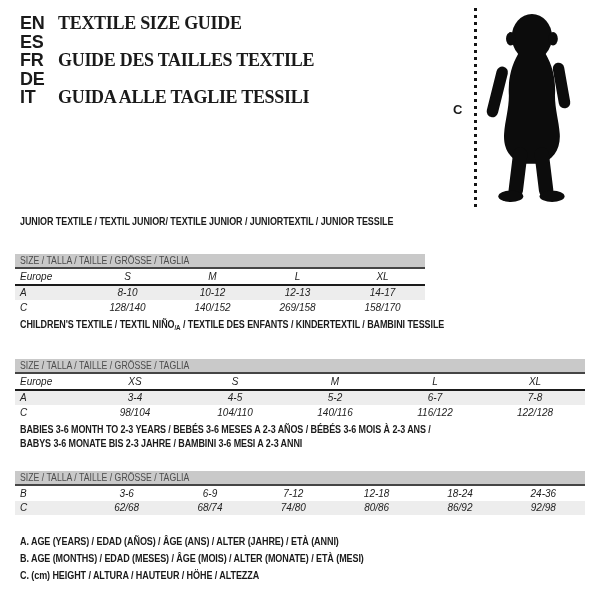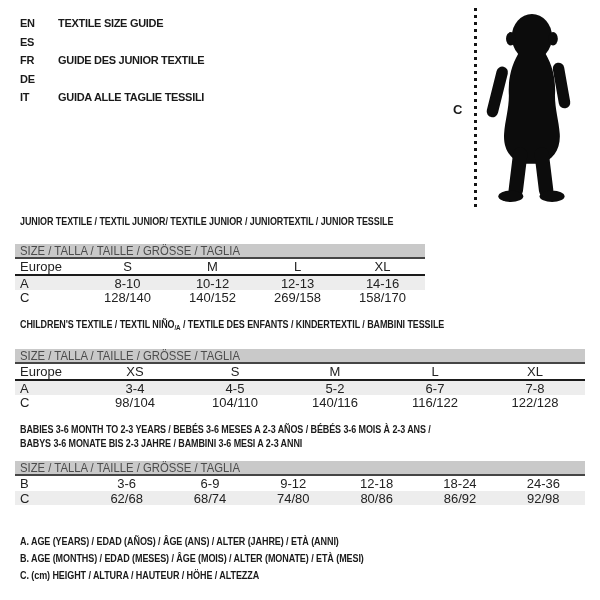--- a/index.html
+++ b/index.html
@@ -2,44 +2,44 @@
 <html><head>
 <meta charset="utf-8">
 <style>
   html,body{margin:0;padding:0;background:#fff;}
   .canvas{
     position:relative;width:600px;height:600px;background:#ffffff;overflow:hidden;
     font-family:"Liberation Sans",sans-serif;color:#1a1a1a;
   }
   
   .lang{position:absolute;left:20px;top:14px;}
-  .lang-row{display:flex;font-weight:bold;font-size:11px;line-height:18.6px;letter-spacing:-0.3px;}
+  .lang-row{display:flex;font-weight:bold;font-size:18px;line-height:18.6px;letter-spacing:-0.3px;}
   .lang-code{width:38px;flex:none;}
-  .lang-label{white-space:nowrap;}
+  .lang-label{white-space:nowrap;font-family:Liberation Serif, serif;}
   
   .dotline{position:absolute;left:474px;top:8px;width:3px;height:199px;
     background:repeating-linear-gradient(to bottom,#141414 0 3.5px,transparent 3.5px 7px);}
   .meas-c{position:absolute;left:453px;top:102px;font-weight:bold;font-size:13px;}
   .baby{position:absolute;left:482px;top:6px;}
   
   .sec-title{position:absolute;white-space:nowrap;font-weight:bold;font-size:11.5px;
     letter-spacing:-0.1px;transform:scaleX(0.78);transform-origin:0 50%;}
   #title1{left:20px;top:215px;}
   #title2{left:20px;top:318px;}
   #title3{left:20px;top:422px;line-height:14.2px;transform-origin:0 0;}
   .subsmall{font-size:8px;vertical-align:-2px;}
   
-  .tbl{position:absolute;font-size:13px;color:#222;}
+  .tbl{position:absolute;font-size:10px;color:#222;margin-top:10px;}
   #tbl0{left:15px;top:244px;width:410px;}
   #tbl1{left:15px;top:349px;width:570px;}
   #tbl2{left:15px;top:461px;width:570px;}
   .size-bar{height:13px;line-height:13px;background:#c9c9c9;color:#4c4c4c;
     border-bottom:2px solid #454545;padding-left:5px;}
   .size-bar .cond{display:inline-block;transform:scaleX(0.87);transform-origin:0 50%;white-space:nowrap;}
-  .row{display:flex;height:14.5px;}
+  .row{display:flex;align-items:center;height:14.5px;font-style:italic;}
   .header-row{border-bottom:2px solid #1b1b1b;}
   .row .lab{width:65px;flex:none;padding-left:5px;text-align:left;}
   .row .val{flex:1;text-align:center;}
   .shaded{background:#ededed;}
   
   .footnotes{position:absolute;left:20px;top:533px;font-weight:bold;font-size:11px;
     line-height:16.8px;letter-spacing:-0.1px;transform:scaleX(0.82);transform-origin:0 0;white-space:nowrap;}
 </style>
 </head>
 <body>
@@ -49,21 +49,21 @@
   <div class="lang">
     <div class="lang-row">
       <span class="lang-code">EN</span>
       <span class="lang-label">TEXTILE SIZE GUIDE</span>
     </div>
     <div class="lang-row">
       <span class="lang-code">ES</span>
     </div>
     <div class="lang-row">
       <span class="lang-code">FR</span>
-      <span class="lang-label">GUIDE DES JUNIOR TEXTILE</span>
+      <span class="lang-label">GUIDE DES TAILLES TEXTILE</span>
     </div>
     <div class="lang-row">
       <span class="lang-code">DE</span>
     </div>
     <div class="lang-row">
       <span class="lang-code">IT</span>
       <span class="lang-label">GUIDA ALLE TAGLIE TESSILI</span>
     </div>
   </div>
 
@@ -100,21 +100,21 @@
         <span class="val">S</span>
         <span class="val">M</span>
         <span class="val">L</span>
         <span class="val">XL</span>
       </div>
       <div class="row data-row shaded">
         <span class="lab">A</span>
         <span class="val">8-10</span>
         <span class="val">10-12</span>
         <span class="val">12-13</span>
-        <span class="val">14-16</span>
+        <span class="val">14-17</span>
       </div>
       <div class="row data-row">
         <span class="lab">C</span>
         <span class="val">128/140</span>
         <span class="val">140/152</span>
         <span class="val">269/158</span>
         <span class="val">158/170</span>
       </div>
     </div>
   <div class="tbl" id="tbl1">
@@ -143,21 +143,21 @@
         <span class="val">116/122</span>
         <span class="val">122/128</span>
       </div>
     </div>
   <div class="tbl" id="tbl2">
       <div class="size-bar"><span class="cond">SIZE / TALLA / TAILLE / GRÖSSE / TAGLIA</span></div>
       <div class="row data-row">
         <span class="lab">B</span>
         <span class="val">3-6</span>
         <span class="val">6-9</span>
-        <span class="val">9-12</span>
+        <span class="val">7-12</span>
         <span class="val">12-18</span>
         <span class="val">18-24</span>
         <span class="val">24-36</span>
       </div>
       <div class="row data-row shaded">
         <span class="lab">C</span>
         <span class="val">62/68</span>
         <span class="val">68/74</span>
         <span class="val">74/80</span>
         <span class="val">80/86</span>

